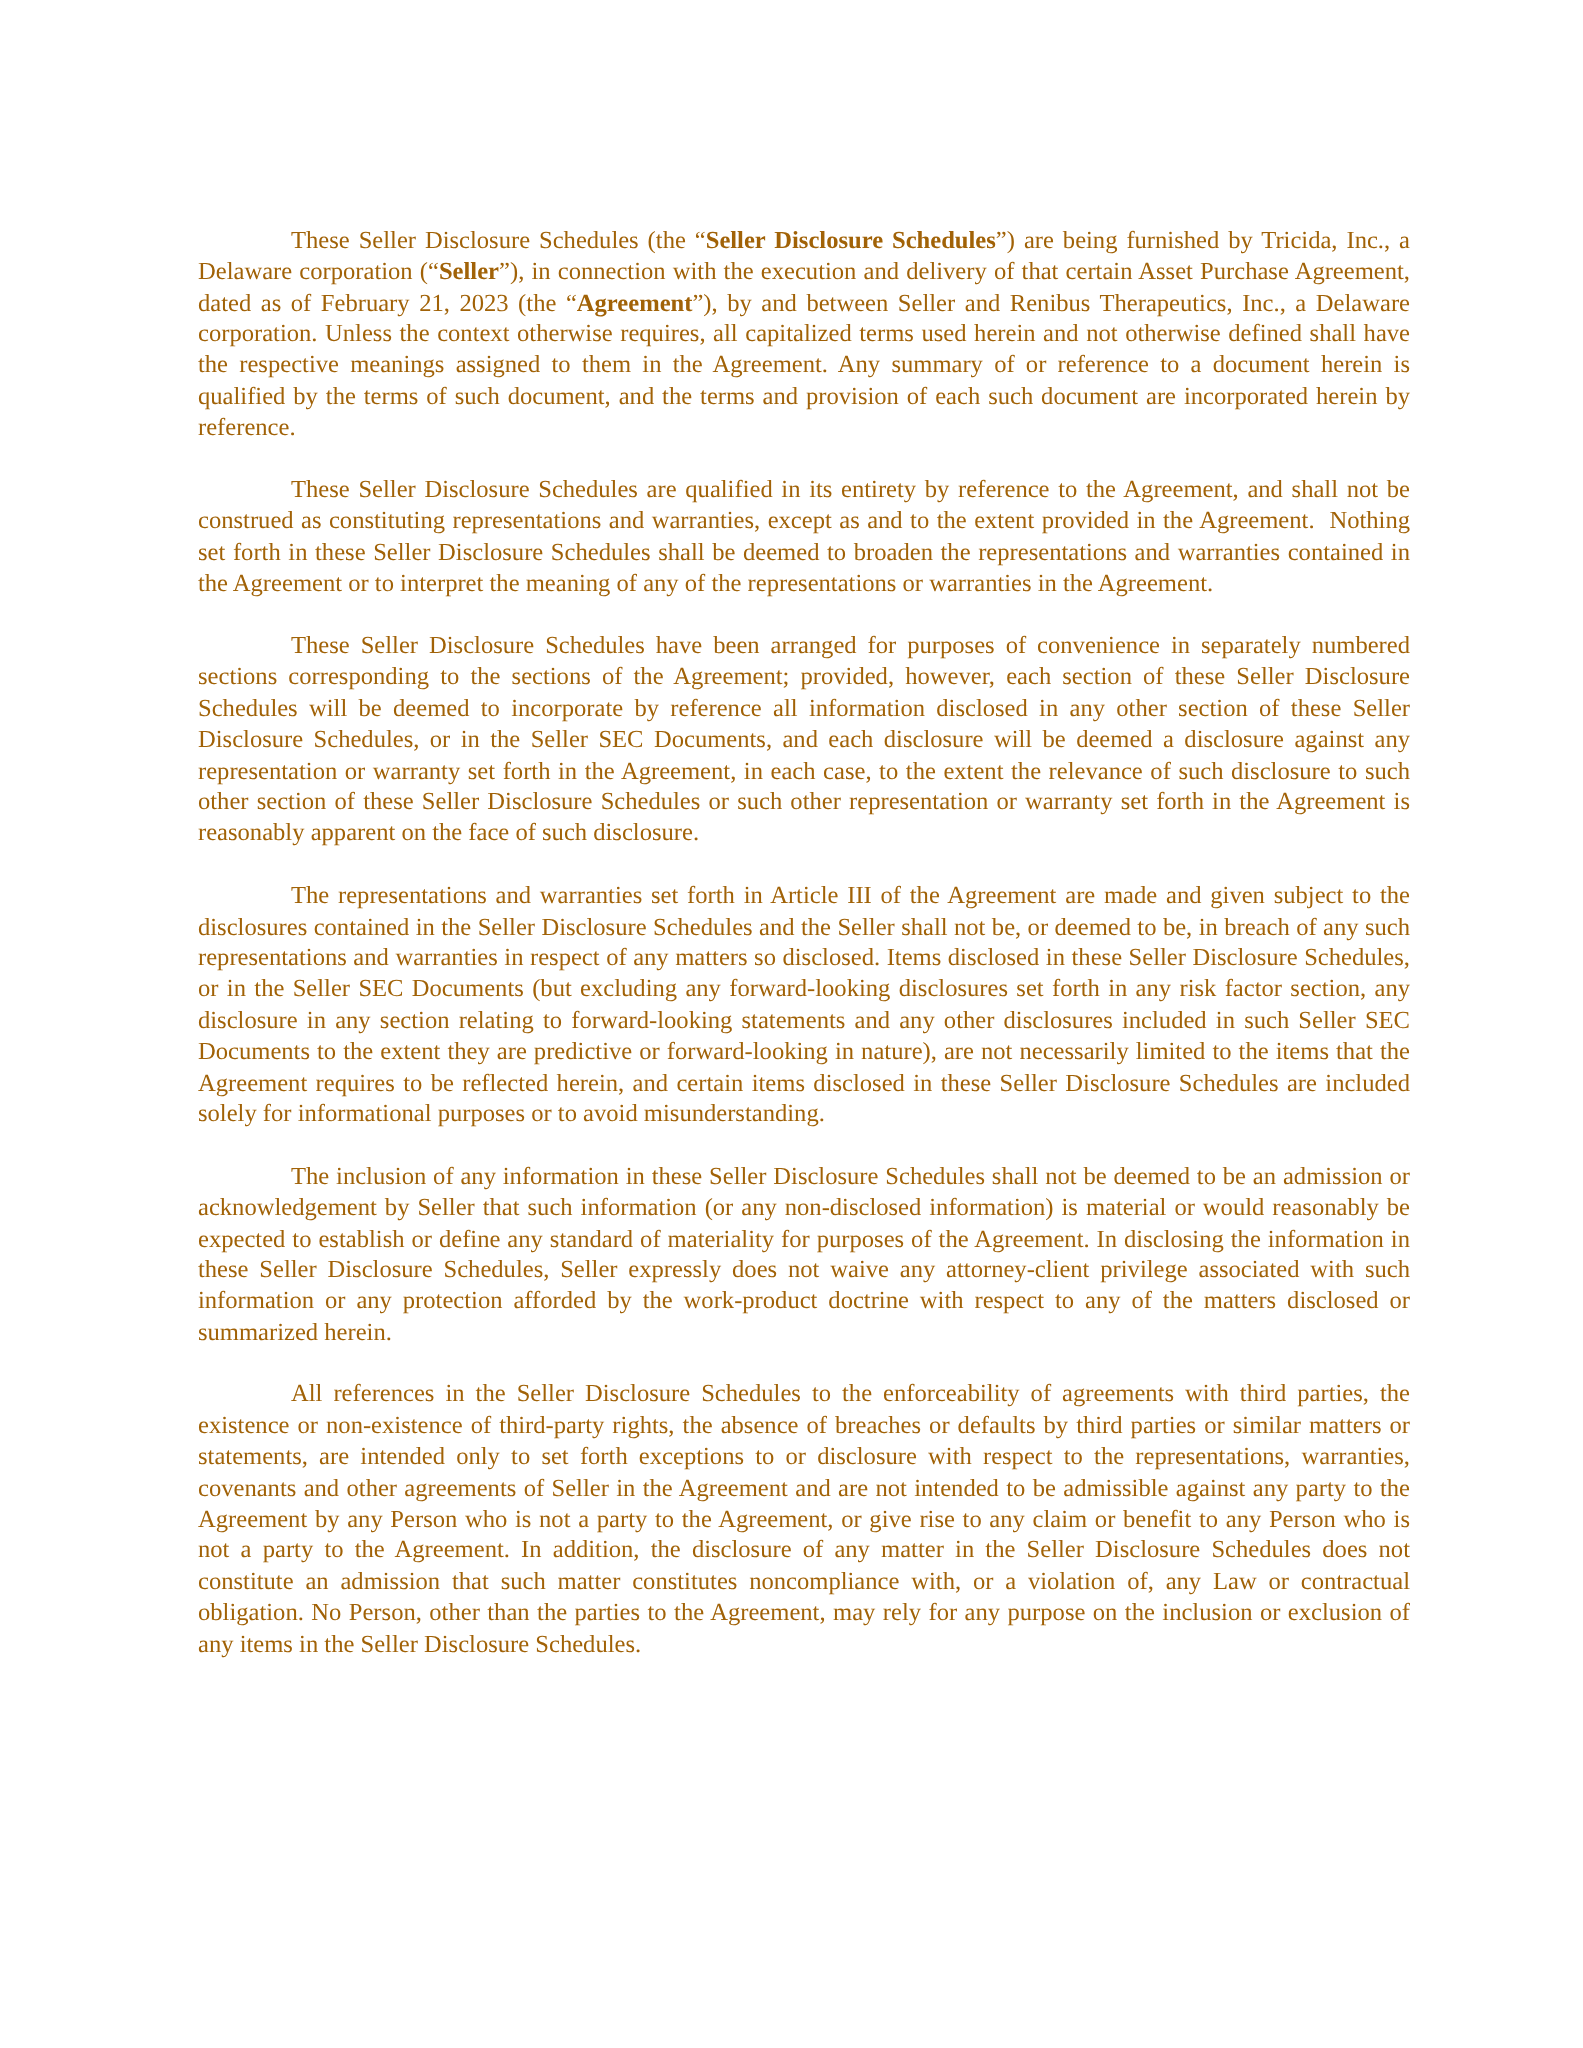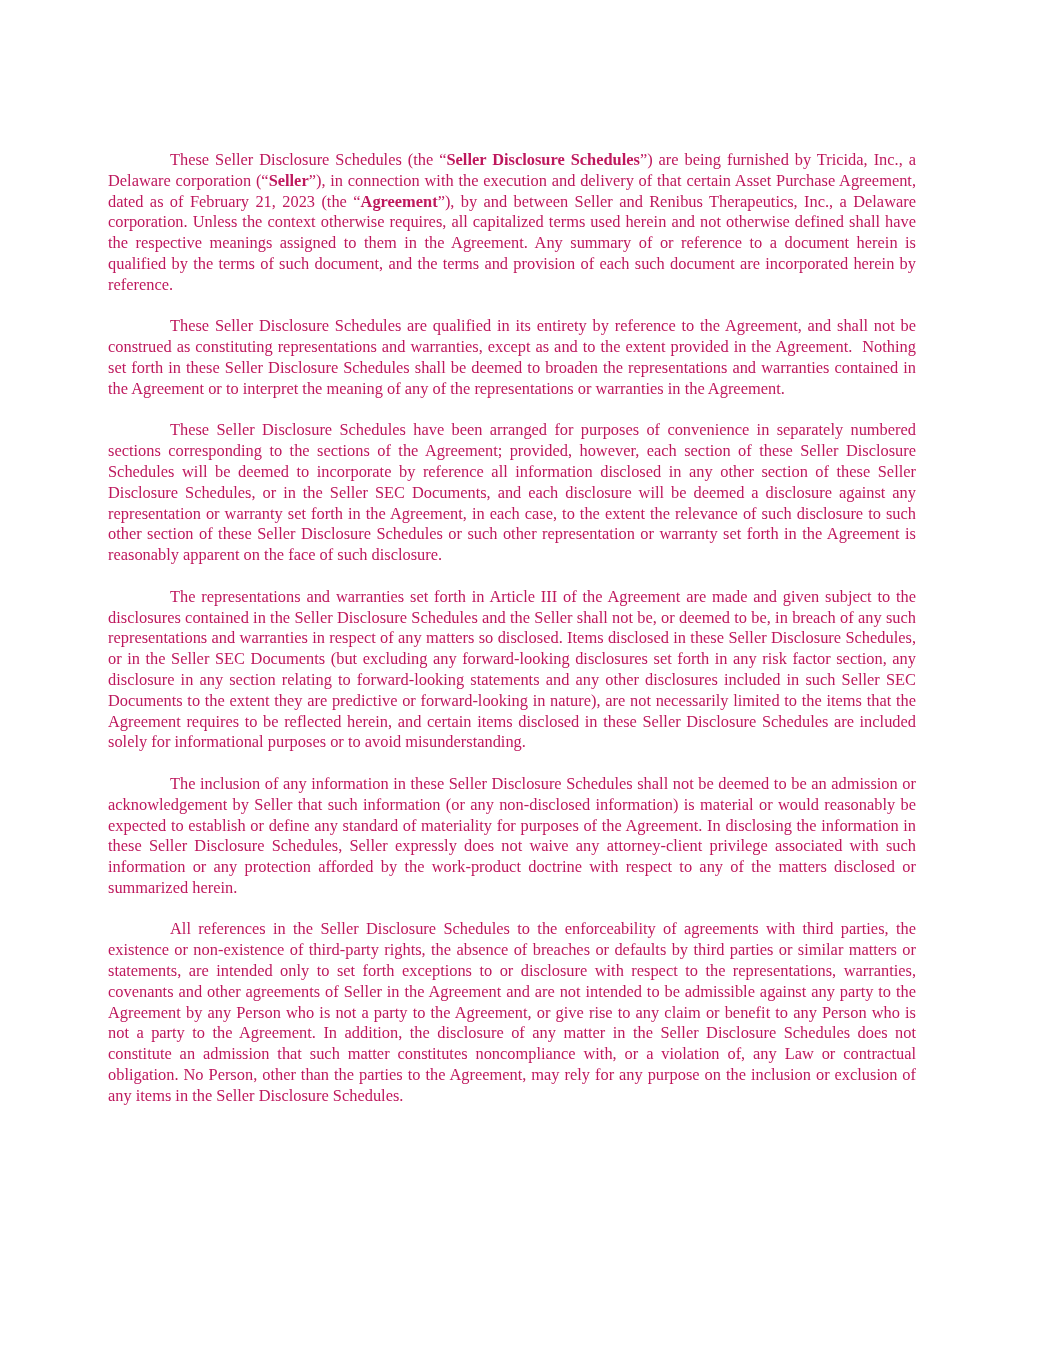--- a/index.html
+++ b/index.html
@@ -8,24 +8,24 @@
     background: #ffffff;
   }
   body {
     width: 1055px;
     height: 1365px;
     position: relative;
     overflow: hidden;
   }
   .page {
     position: absolute;
-    left: 108px;
+    left: 132px;
     top: 150px;
     width: 808px;
-    color: #be185d;
+    color: #a16207;
     font-family: "Liberation Serif", "DejaVu Serif", serif;
     font-size: 16.4px;
     line-height: 20.8px;
   }
   .para {
     margin: 0 0 20.8px 0;
     text-align: justify;
     text-indent: 62px;
   }
   .para b {

